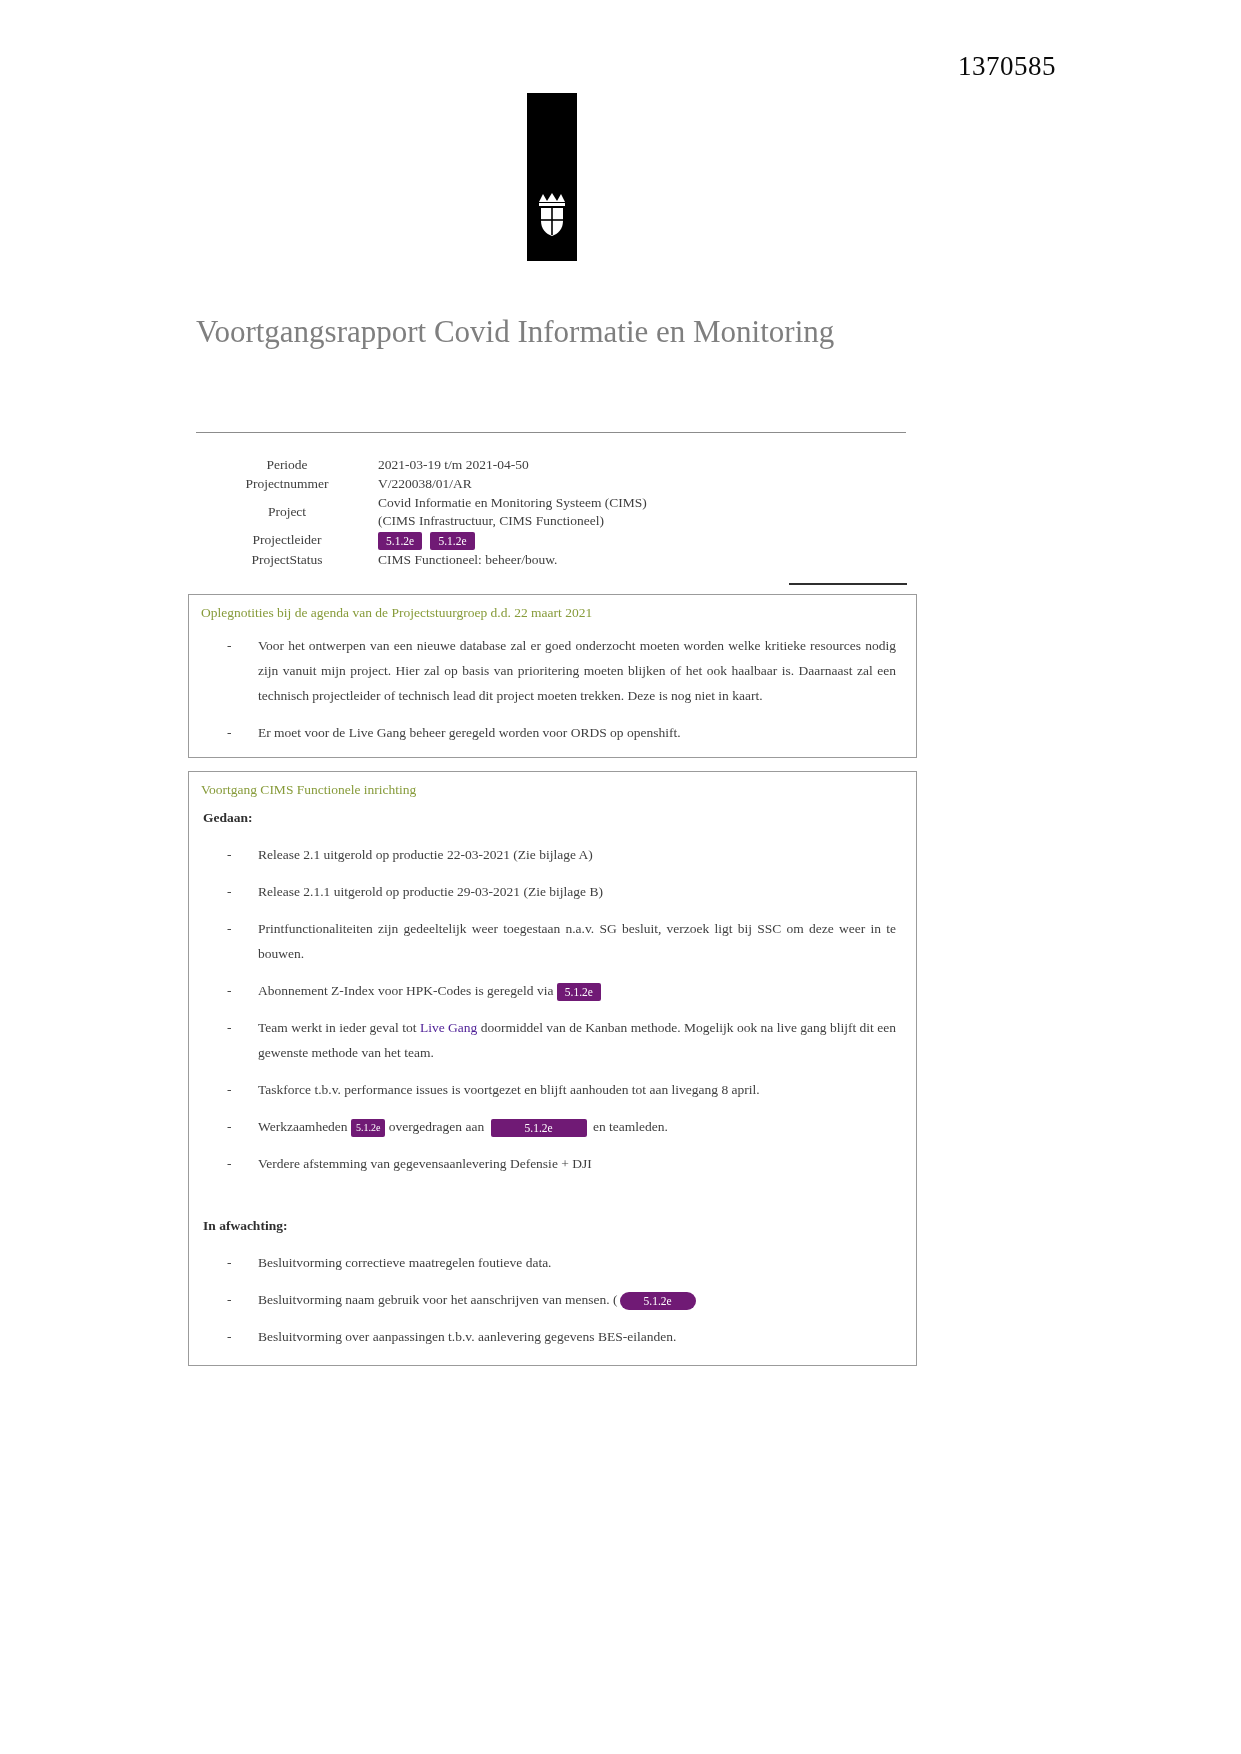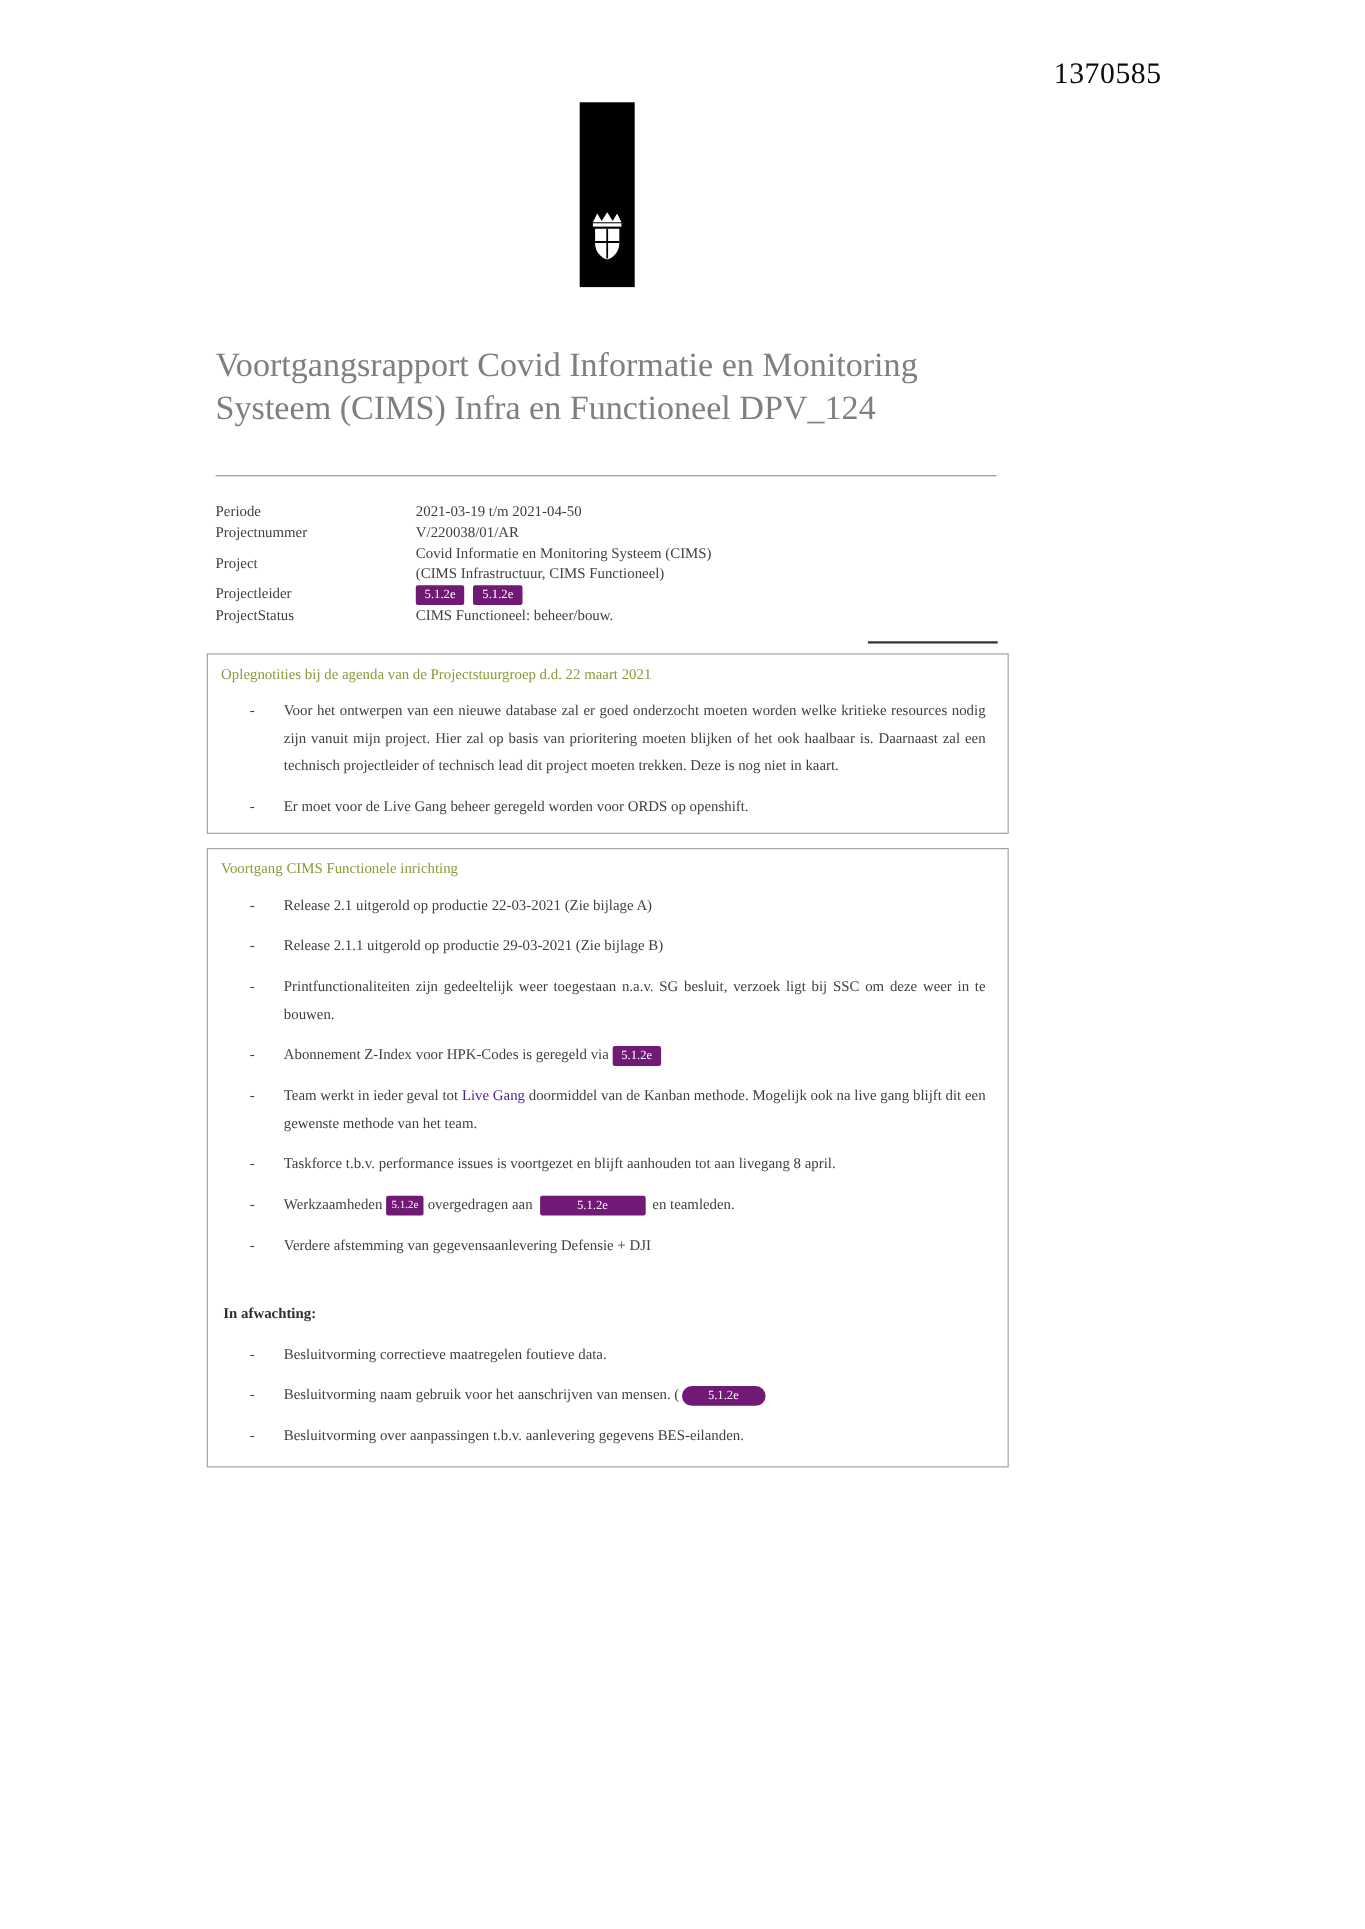--- a/index.html
+++ b/index.html
@@ -54,21 +54,21 @@
   }
   .meta {
     position: absolute;
     left: 196px;
     top: 445px;
     width: 620px;
     font-size: 13.5px;
     line-height: 18px;
   }
   .meta-row { display: flex; align-items: center; margin-bottom: 1px; }
-  .meta-label { width: 182px; flex: 0 0 auto; }
+  .meta-label { width: 182px; flex: 0 0 auto; text-align: center; }
   .meta-value { flex: 1; }
   .chip {
     display: inline-block;
     background: #701a75;
     color: #ffffff;
     font-size: 11.5px;
     line-height: 16px;
     padding: 1px 8px;
     border-radius: 2px;
     text-align: center;
@@ -136,21 +136,20 @@
       </g>
       <g stroke="#000000" stroke-width="1.6">
         <line x1="19" y1="17" x2="19" y2="44"></line>
         <line x1="8" y1="29" x2="30" y2="29"></line>
       </g>
     </svg>
   </div>
 
   <div class="title">
     <div>Voortgangsrapport Covid Informatie en Monitoring</div>
-    <div>Systeem (CIMS) Infra en Functioneel DPV_124</div>
   </div>
 
   <div class="rule"></div>
 
   <div class="meta">
     <div class="meta-row">
       <div class="meta-label">Periode</div>
       <div class="meta-value">2021-03-19 t/m 2021-04-50</div>
     </div>
     <div class="meta-row">
@@ -185,20 +184,21 @@
       <div class="item-text">Voor het ontwerpen van een nieuwe database zal er goed onderzocht moeten worden welke kritieke resources nodig zijn vanuit mijn project. Hier zal op basis van prioritering moeten blijken of het ook haalbaar is. Daarnaast zal een technisch projectleider of technisch lead dit project moeten trekken. Deze is nog niet in kaart.</div>
     </div>
     <div class="item">
       <div class="item-text">Er moet voor de Live Gang beheer geregeld worden voor ORDS op openshift.</div>
     </div>
   </div>
 
   <div class="box box2">
     <div class="box-title">Voortgang CIMS Functionele inrichting</div>
 
+    <div class="section-heading">Gedaan:</div>
 
     <div class="item">
       <div class="item-text">Release 2.1 uitgerold op productie 22-03-2021 (Zie bijlage A)</div>
     </div>
     <div class="item">
       <div class="item-text">Release 2.1.1 uitgerold op productie 29-03-2021 (Zie bijlage B)</div>
     </div>
     <div class="item">
       <div class="item-text">Printfunctionaliteiten zijn gedeeltelijk weer toegestaan n.a.v. SG besluit, verzoek ligt bij SSC om deze weer in te bouwen.</div>
     </div>

